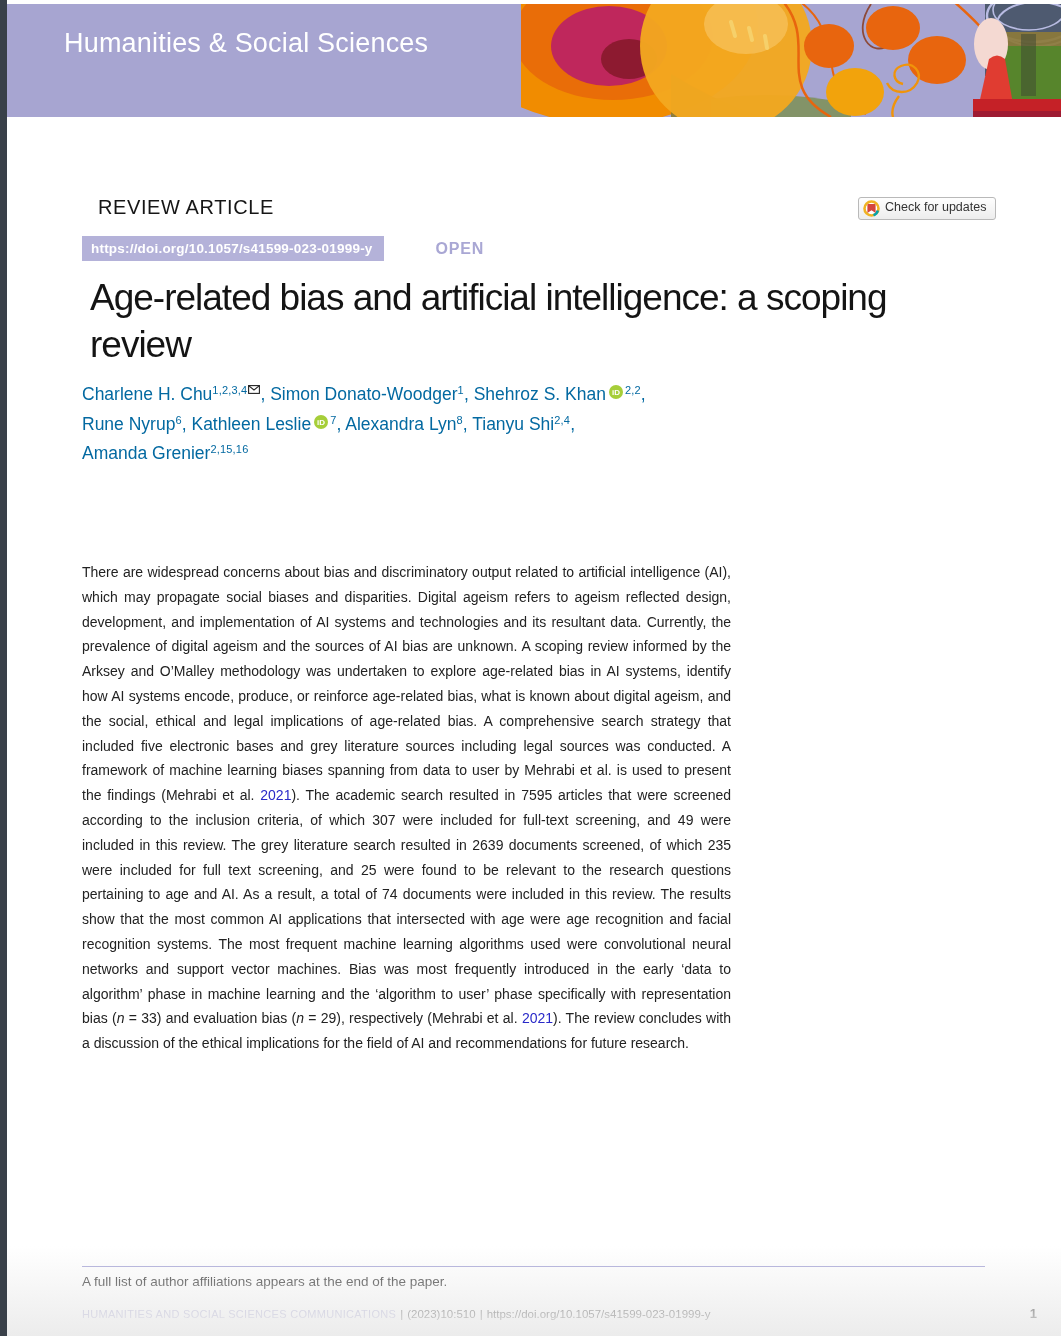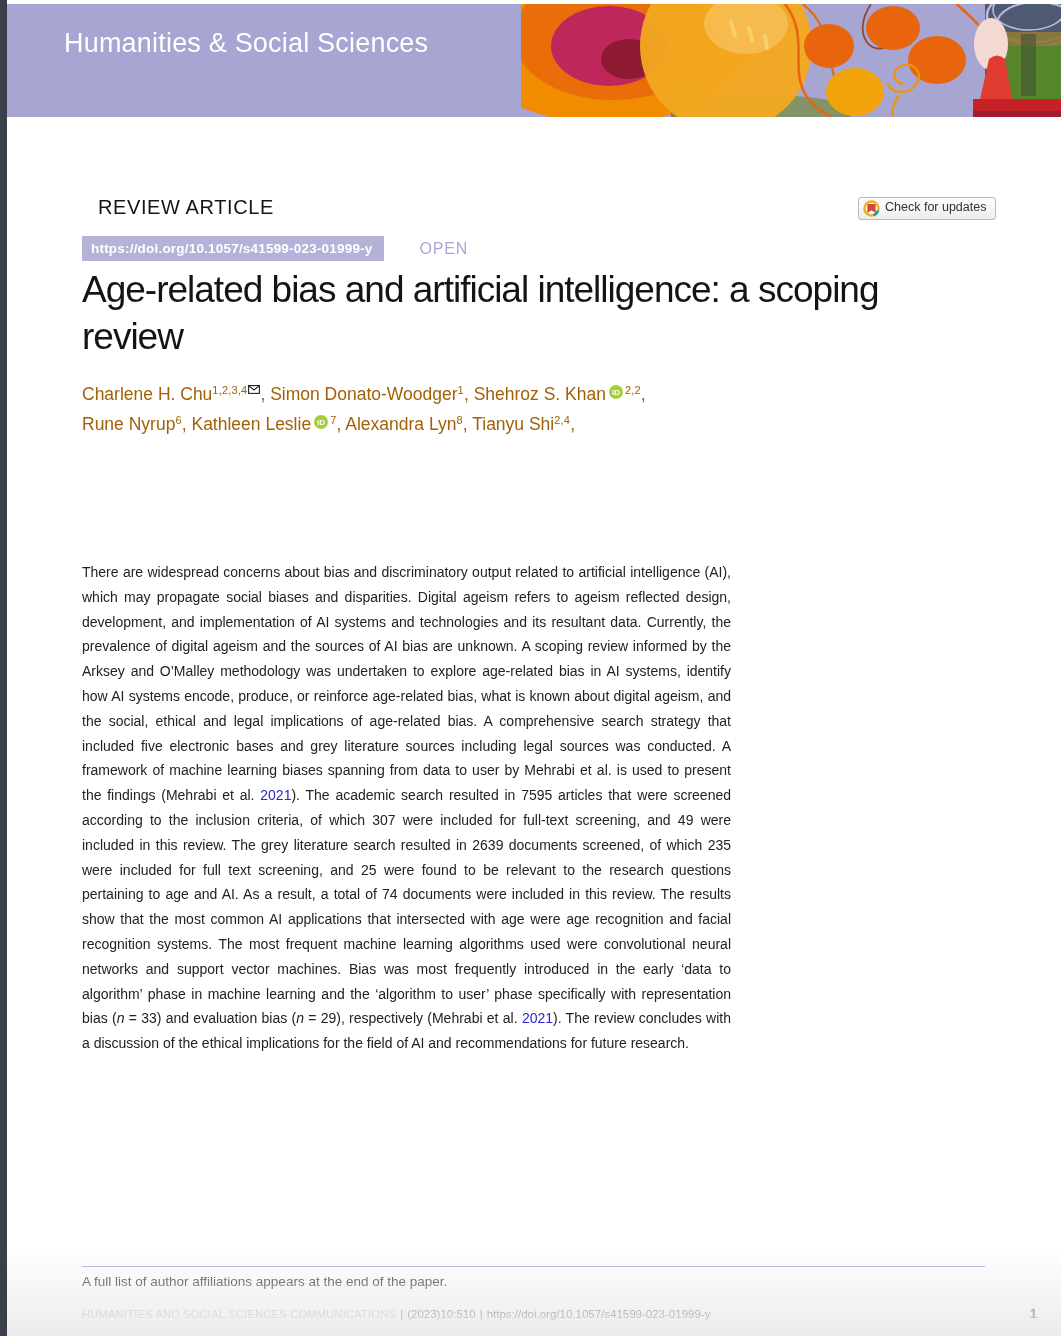--- a/index.html
+++ b/index.html
@@ -10,27 +10,27 @@
 
   
   .masthead{position:absolute;left:7px;top:4px;right:0;height:113px;background:#a7a5d1;overflow:hidden;}
   .masthead-title{position:absolute;left:57px;top:22px;color:#ffffff;font-size:27px;line-height:34px;font-weight:300;letter-spacing:0.2px;}
   .masthead-art{position:absolute;right:0;top:0;height:113px;width:540px;}
 
   
   .kicker{position:absolute;left:82px;top:196px;font-size:20px;letter-spacing:0.6px;color:#161616;margin-left:16px;}
   .doi-row{position:absolute;left:82px;top:236px;display:flex;align-items:center;}
   .doi-badge{background:#b4b2d9;color:#ffffff;font-weight:bold;font-size:13.5px;letter-spacing:0.2px;padding:5px 11px 5px 9px;cursor:pointer;}
-  .open-label{margin-left:36px;color:#a9a7d4;font-weight:normal;font-size:16px;letter-spacing:0.8px;}
+  .open-label{margin-left:52px;color:#a9a7d4;font-weight:bold;font-size:16px;letter-spacing:0.8px;}
   .check-updates{position:absolute;left:858px;top:197px;display:flex;align-items:flex-start;gap:5px;background:linear-gradient(#fefefe,#ededed);border:1px solid #b9b9b9;border-radius:3px;padding:2px 9px 2px 4px;font-size:12.5px;color:#333;cursor:pointer;}
 
   .article-title{position:absolute;left:82px;top:266px;width:830px;font-size:37px;line-height:47px;font-weight:400;letter-spacing:-1px;color:#141414;}
 
   
-  .authors{position:absolute;left:82px;top:379px;width:680px;font-size:17.5px;color:#a16207;}
+  .authors{position:absolute;left:82px;top:379px;width:680px;font-size:17.5px;color:#0369a1;}
   .author-line{line-height:29px;white-space:nowrap;}
   .authors sup{font-size:11px;line-height:0;vertical-align:6px;letter-spacing:0.2px;}
   .orcid{display:inline-block;vertical-align:1px;margin:0 2px 0 3px;}
   .env{display:inline-block;vertical-align:0px;margin-left:1px;}
 
   
   .abstract{position:absolute;left:82px;top:560px;width:649px;font-size:14px;line-height:24.8px;color:#222;text-align:justify;}
   .abstract .link{color:#2929c8;cursor:pointer;}
   .abstract .it{font-style:italic;}
 
@@ -101,34 +101,35 @@
 
   <div class="check-updates">
     <svg width="17" height="17" viewBox="0 0 17 17">
       <circle cx="8.5" cy="8.5" r="7" fill="#ffffff" stroke="#f0b323" stroke-width="2.6"></circle>
       <path d="M14.8 10.5 A7 7 0 0 1 10.5 15.2" stroke="#00a3ad" stroke-width="2.6" fill="none"></path>
       <path d="M5.3 4.1 h6.4 a0.9 0.9 0 0 1 0.9 0.9 v8 l-4.1 -2.7 -4.1 2.7 v-8 a0.9 0.9 0 0 1 0.9 -0.9 z" fill="#d5453c"></path>
     </svg>
     <span>Check for updates</span>
   </div>
 
-  <h1 class="article-title" style="margin:0;">Age-related bias and artificial intelligence: a scoping review</h1>
+  <h1 class="article-title" style="margin:8px;">Age-related bias and artificial intelligence: a scoping review</h1>
 
   <div class="authors" id="author-lines">
       <div class="author-line"><span>Charlene H. Chu<sup>1,2,3,4<span class="env"><svg width="12" height="9" viewBox="0 0 12 9">
                 <rect x="0.6" y="0.6" width="10.8" height="7.8" fill="#fff" stroke="#222" stroke-width="1.1"></rect>
                 <path d="M0.6 0.6 L6 5 L11.4 0.6" stroke="#222" stroke-width="1.1" fill="none"></path>
               </svg></span></sup></span>, <span>Simon Donato-Woodger<sup>1</sup></span>, <span>Shehroz S. Khan<span class="orcid"><svg width="14" height="14" viewBox="0 0 14 14">
               <circle cx="7" cy="7" r="7" fill="#a6ce39"></circle>
               <text x="7" y="10" text-anchor="middle" font-size="8" font-weight="bold" fill="#fff" font-family="Liberation Sans, sans-serif">iD</text>
             </svg></span><sup>2,2</sup></span>,</div>
       <div class="author-line"><span>Rune Nyrup<sup>6</sup></span>, <span>Kathleen Leslie<span class="orcid"><svg width="14" height="14" viewBox="0 0 14 14">
               <circle cx="7" cy="7" r="7" fill="#a6ce39"></circle>
               <text x="7" y="10" text-anchor="middle" font-size="8" font-weight="bold" fill="#fff" font-family="Liberation Sans, sans-serif">iD</text>
             </svg></span><sup>7</sup></span>, <span>Alexandra Lyn<sup>8</sup></span>, <span>Tianyu Shi<sup>2,4</sup></span>,</div>
+      <div class="author-line"><span>Amanda Grenier<sup>2,15,16</sup></span></div>
     </div>
 
   <p class="abstract" id="abstract-text" style="margin:0;"><span>There are widespread concerns about bias and discriminatory output related to artificial intelligence (AI), which may propagate social biases and disparities. Digital ageism refers to ageism reflected design, development, and implementation of AI systems and technologies and its resultant data. Currently, the prevalence of digital ageism and the sources of AI bias are unknown. A scoping review informed by the Arksey and O’Malley methodology was undertaken to explore age-related bias in AI systems, identify how AI systems encode, produce, or reinforce age-related bias, what is known about digital ageism, and the social, ethical and legal implications of age-related bias. A comprehensive search strategy that included five electronic bases and grey literature sources including legal sources was conducted. A framework of machine learning biases spanning from data to user by Mehrabi et al. is used to present the findings (Mehrabi et al. </span><span class="link">2021</span><span>). The academic search resulted in 7595 articles that were screened according to the inclusion criteria, of which 307 were included for full-text screening, and 49 were included in this review. The grey literature search resulted in 2639 documents screened, of which 235 were included for full text screening, and 25 were found to be relevant to the research questions pertaining to age and AI. As a result, a total of 74 documents were included in this review. The results show that the most common AI applications that intersected with age were age recognition and facial recognition systems. The most frequent machine learning algorithms used were convolutional neural networks and support vector machines. Bias was most frequently introduced in the early ‘data to algorithm’ phase in machine learning and the ‘algorithm to user’ phase specifically with representation bias (</span><span class="it">n</span><span> = 33) and evaluation bias (</span><span class="it">n</span><span> = 29), respectively (Mehrabi et al. </span><span class="link">2021</span><span>). The review concludes with a discussion of the ethical implications for the field of AI and recommendations for future research.</span></p>
 
   <div class="affil">A full list of author affiliations appears at the end of the paper.</div>
 
   <div class="footer">
     <span class="jname">HUMANITIES AND SOCIAL SCIENCES COMMUNICATIONS</span>
     <span class="sep">|</span>
     <span>(2023)10:510</span>

